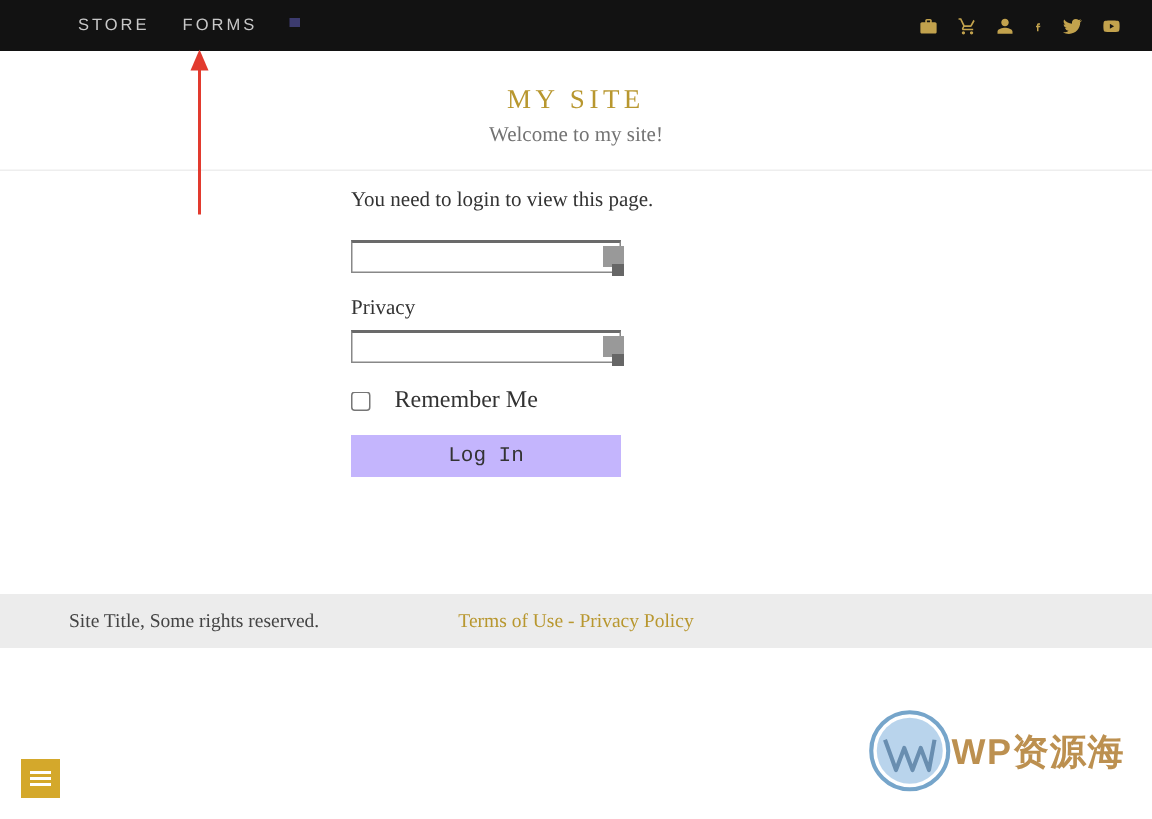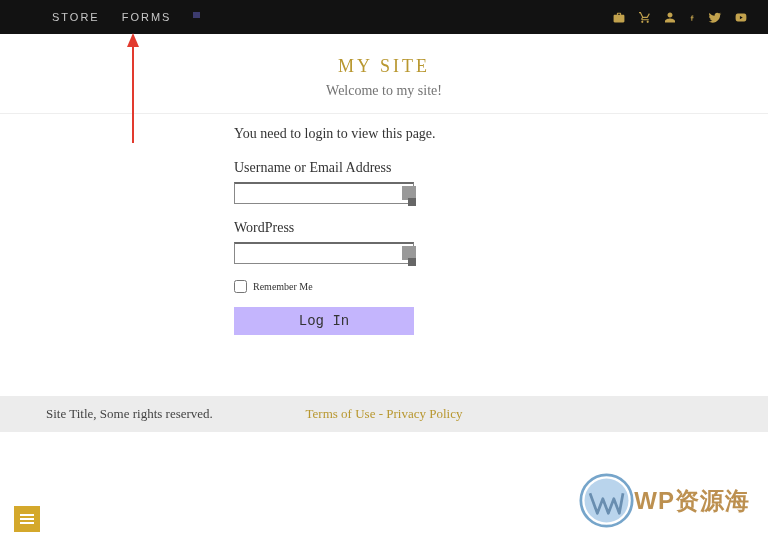--- a/index.html
+++ b/index.html
@@ -23,21 +23,21 @@
 
 .content { padding: 12px 0 0 0; width: 480px; margin: 0 auto; }
 .login-msg { color: #333; font-size: 14px; margin: 0 0 18px 0; font-family: Georgia, serif; padding-left: 90px; }
 .form-block { padding-left: 90px; }
 .field-label { color: #333; font-size: 14px; margin-bottom: 6px; display: block; font-family: Georgia, serif; }
 .input-wrap { position: relative; width: 180px; margin-bottom: 16px; }
 .text-input { width: 180px; height: 22px; border: 1px solid #888; border-top: 2px solid #6a6a6a; background: #fff; padding: 2px 4px; font-size: 13px; }
 .input-badge { position: absolute; right: -2px; top: 4px; width: 14px; height: 14px; background: #999; }
 .input-badge2 { position: absolute; right: -2px; top: 16px; width: 8px; height: 8px; background: #666; }
 .check-row { margin: 2px 0 14px 0; display: flex; align-items: center; gap: 6px; }
-.check-row label { font-size: 10px; color: #333; font-family: Georgia, serif; }
+.check-row label { font-size: 16px; color: #333; font-family: Georgia, serif; margin-left: 10px; }
 .login-btn { width: 180px; height: 28px; background: #c4b5fd; border: none; color: #333; font-size: 14px; font-family: Liberation Mono, monospace; cursor: pointer; }
 
 .footer { position: absolute; top: 396px; left: 0; right: 0; background: #ececec; height: 36px; display: flex; align-items: center; justify-content: space-between; padding: 0 33px 0 46px; font-size: 13px; font-family: Georgia, serif; }
 .footer-left { color: #444; }
 .footer-center { position: absolute; left: 50%; transform: translateX(-50%); }
 .footer-center a { color: #b8972f; text-decoration: none; }
 .footer-sep { color: #b8972f; }
 .footer-right { color: #444; }
 .footer-right .brand { color: #b8972f; }
 
@@ -97,27 +97,26 @@
 </svg>
 
 <div class="header">
   <h1 class="site-title">MY SITE</h1>
   <div class="welcome">Welcome to my site!</div>
 </div>
 
 <div class="content">
   <div class="login-msg">You need to login to view this page.</div>
   <div class="form-block">
-    <label class="field-label">Username or Email Address</label>
     <div class="input-wrap">
       <input type="text" class="text-input" style="">
       <span class="input-badge"></span>
       <span class="input-badge2"></span>
     </div>
-    <label class="field-label">WordPress</label>
+    <label class="field-label">Privacy</label>
     <div class="input-wrap">
       <input type="password" class="text-input" style="">
       <span class="input-badge"></span>
       <span class="input-badge2"></span>
     </div>
     <div class="check-row">
       <input type="checkbox" style="">
       <label>Remember Me</label>
     </div>
     <button class="login-btn">Log In</button>

